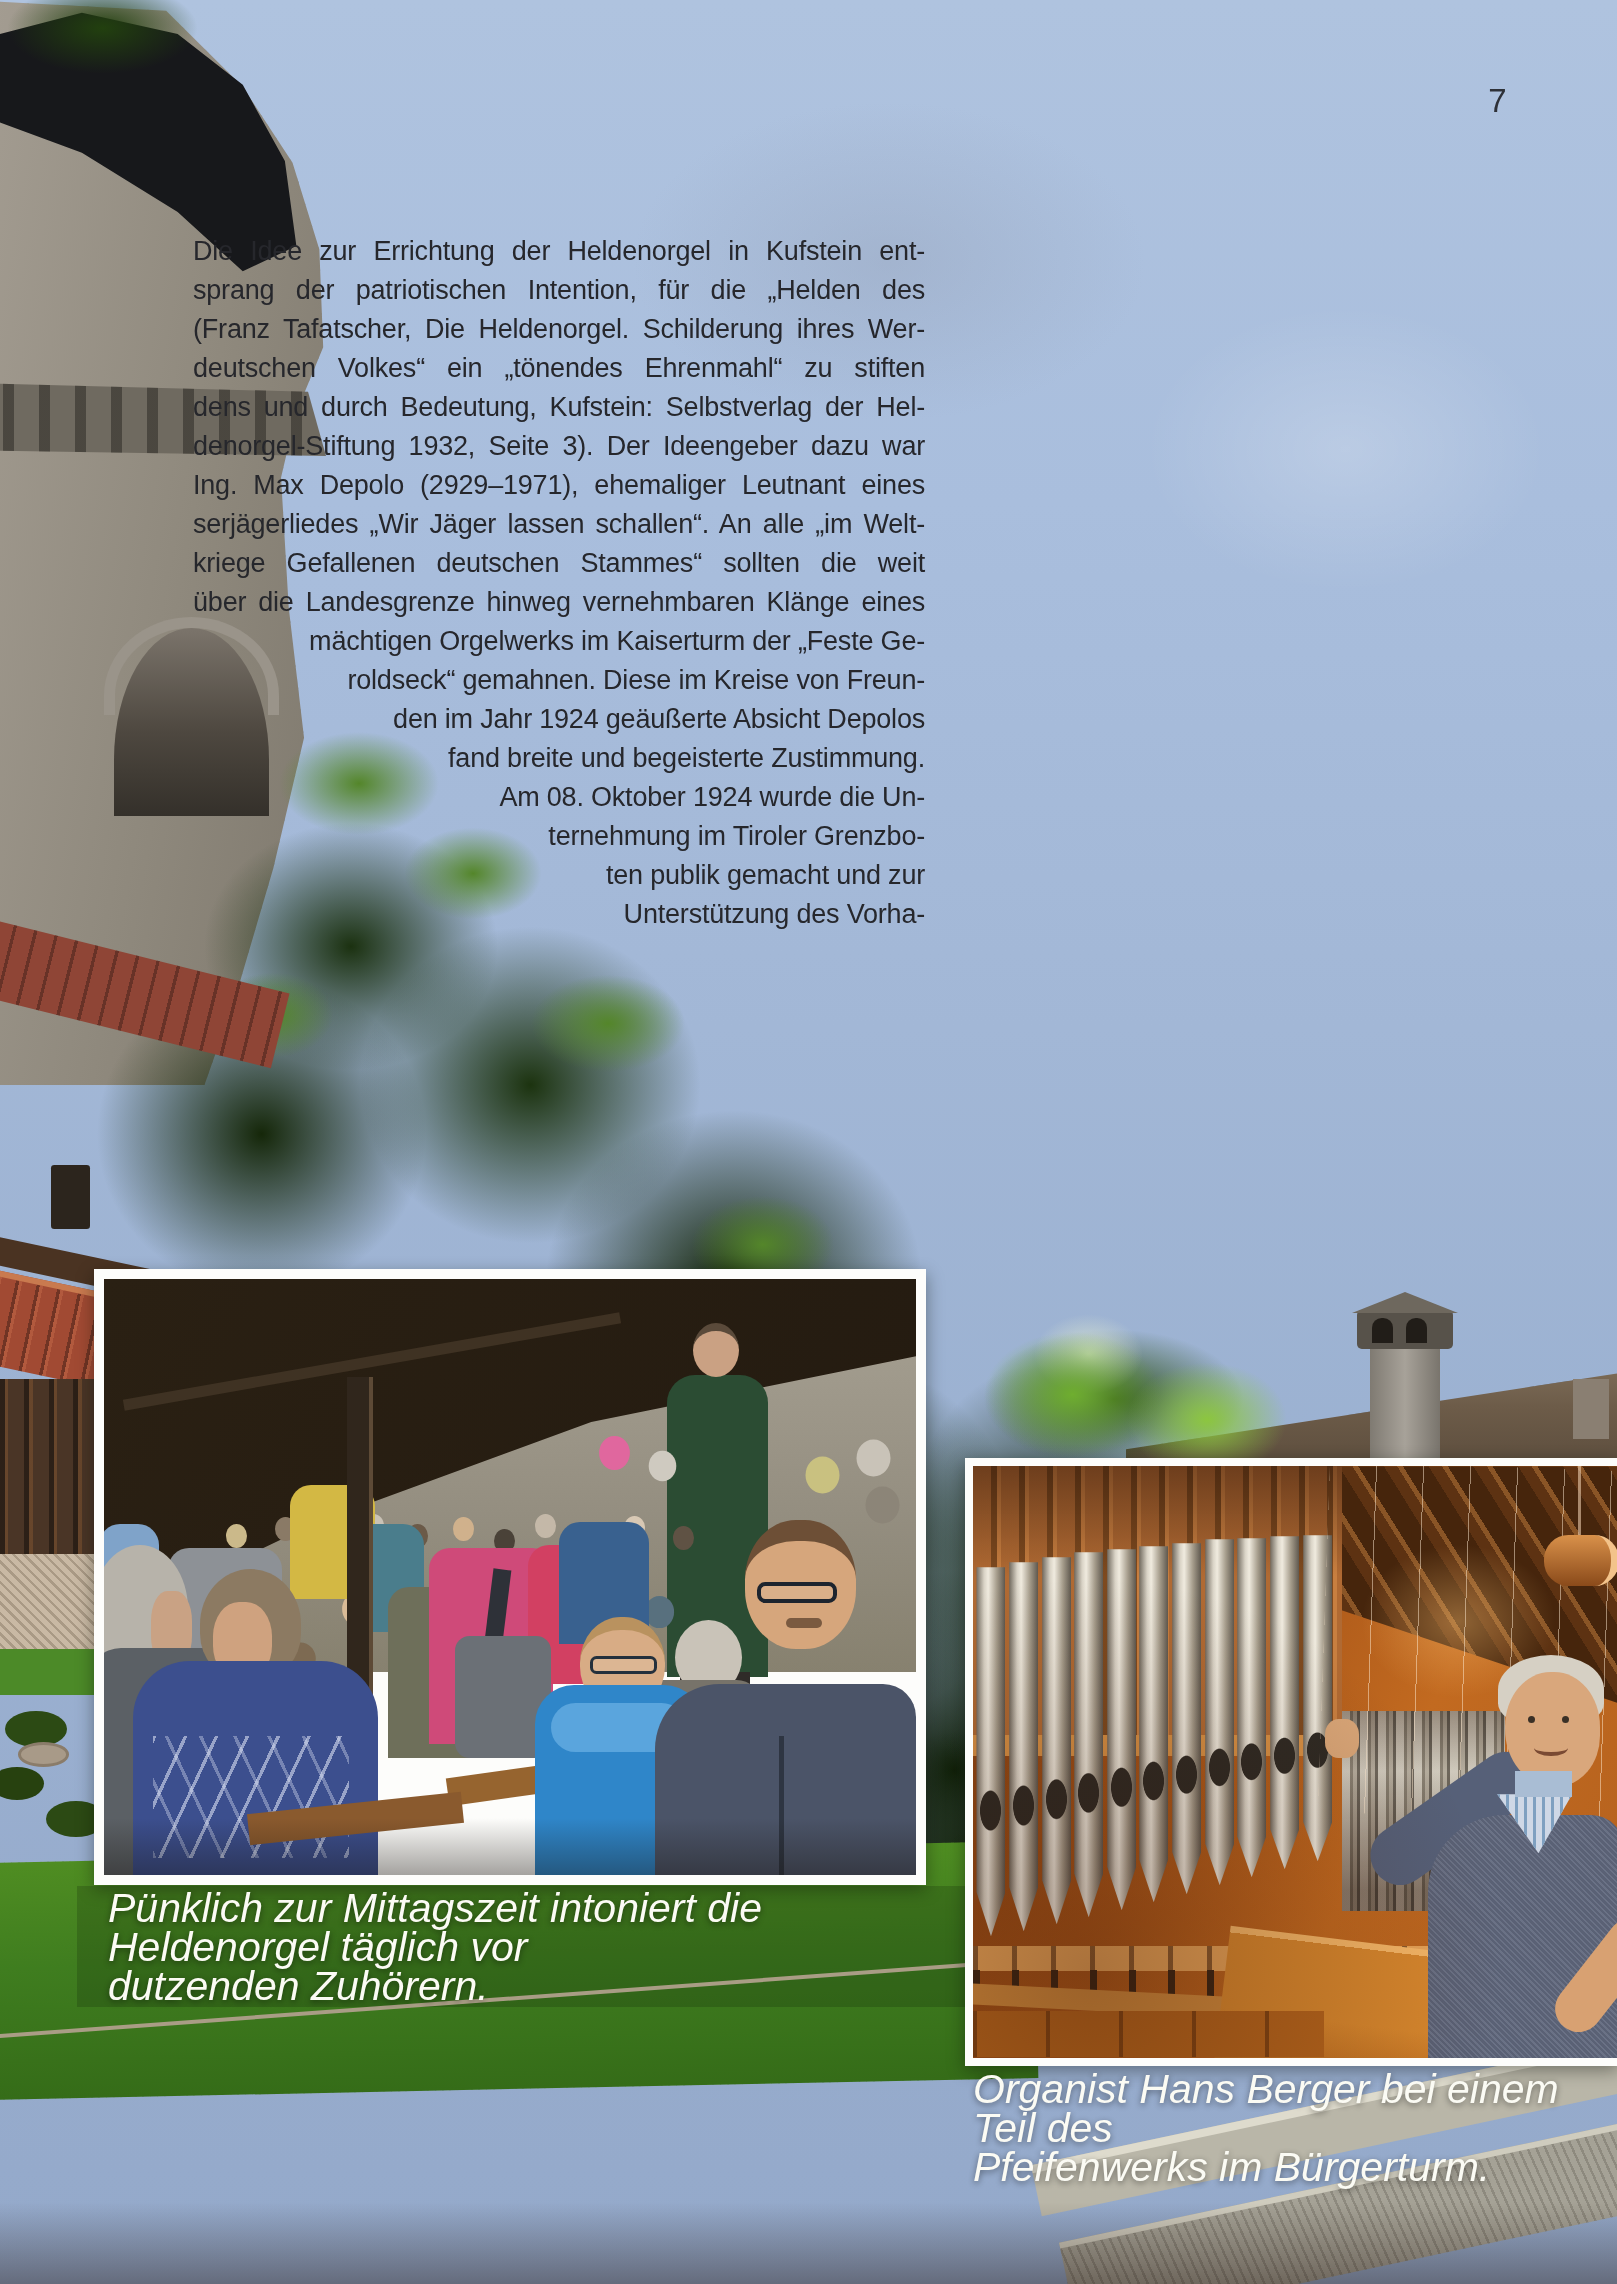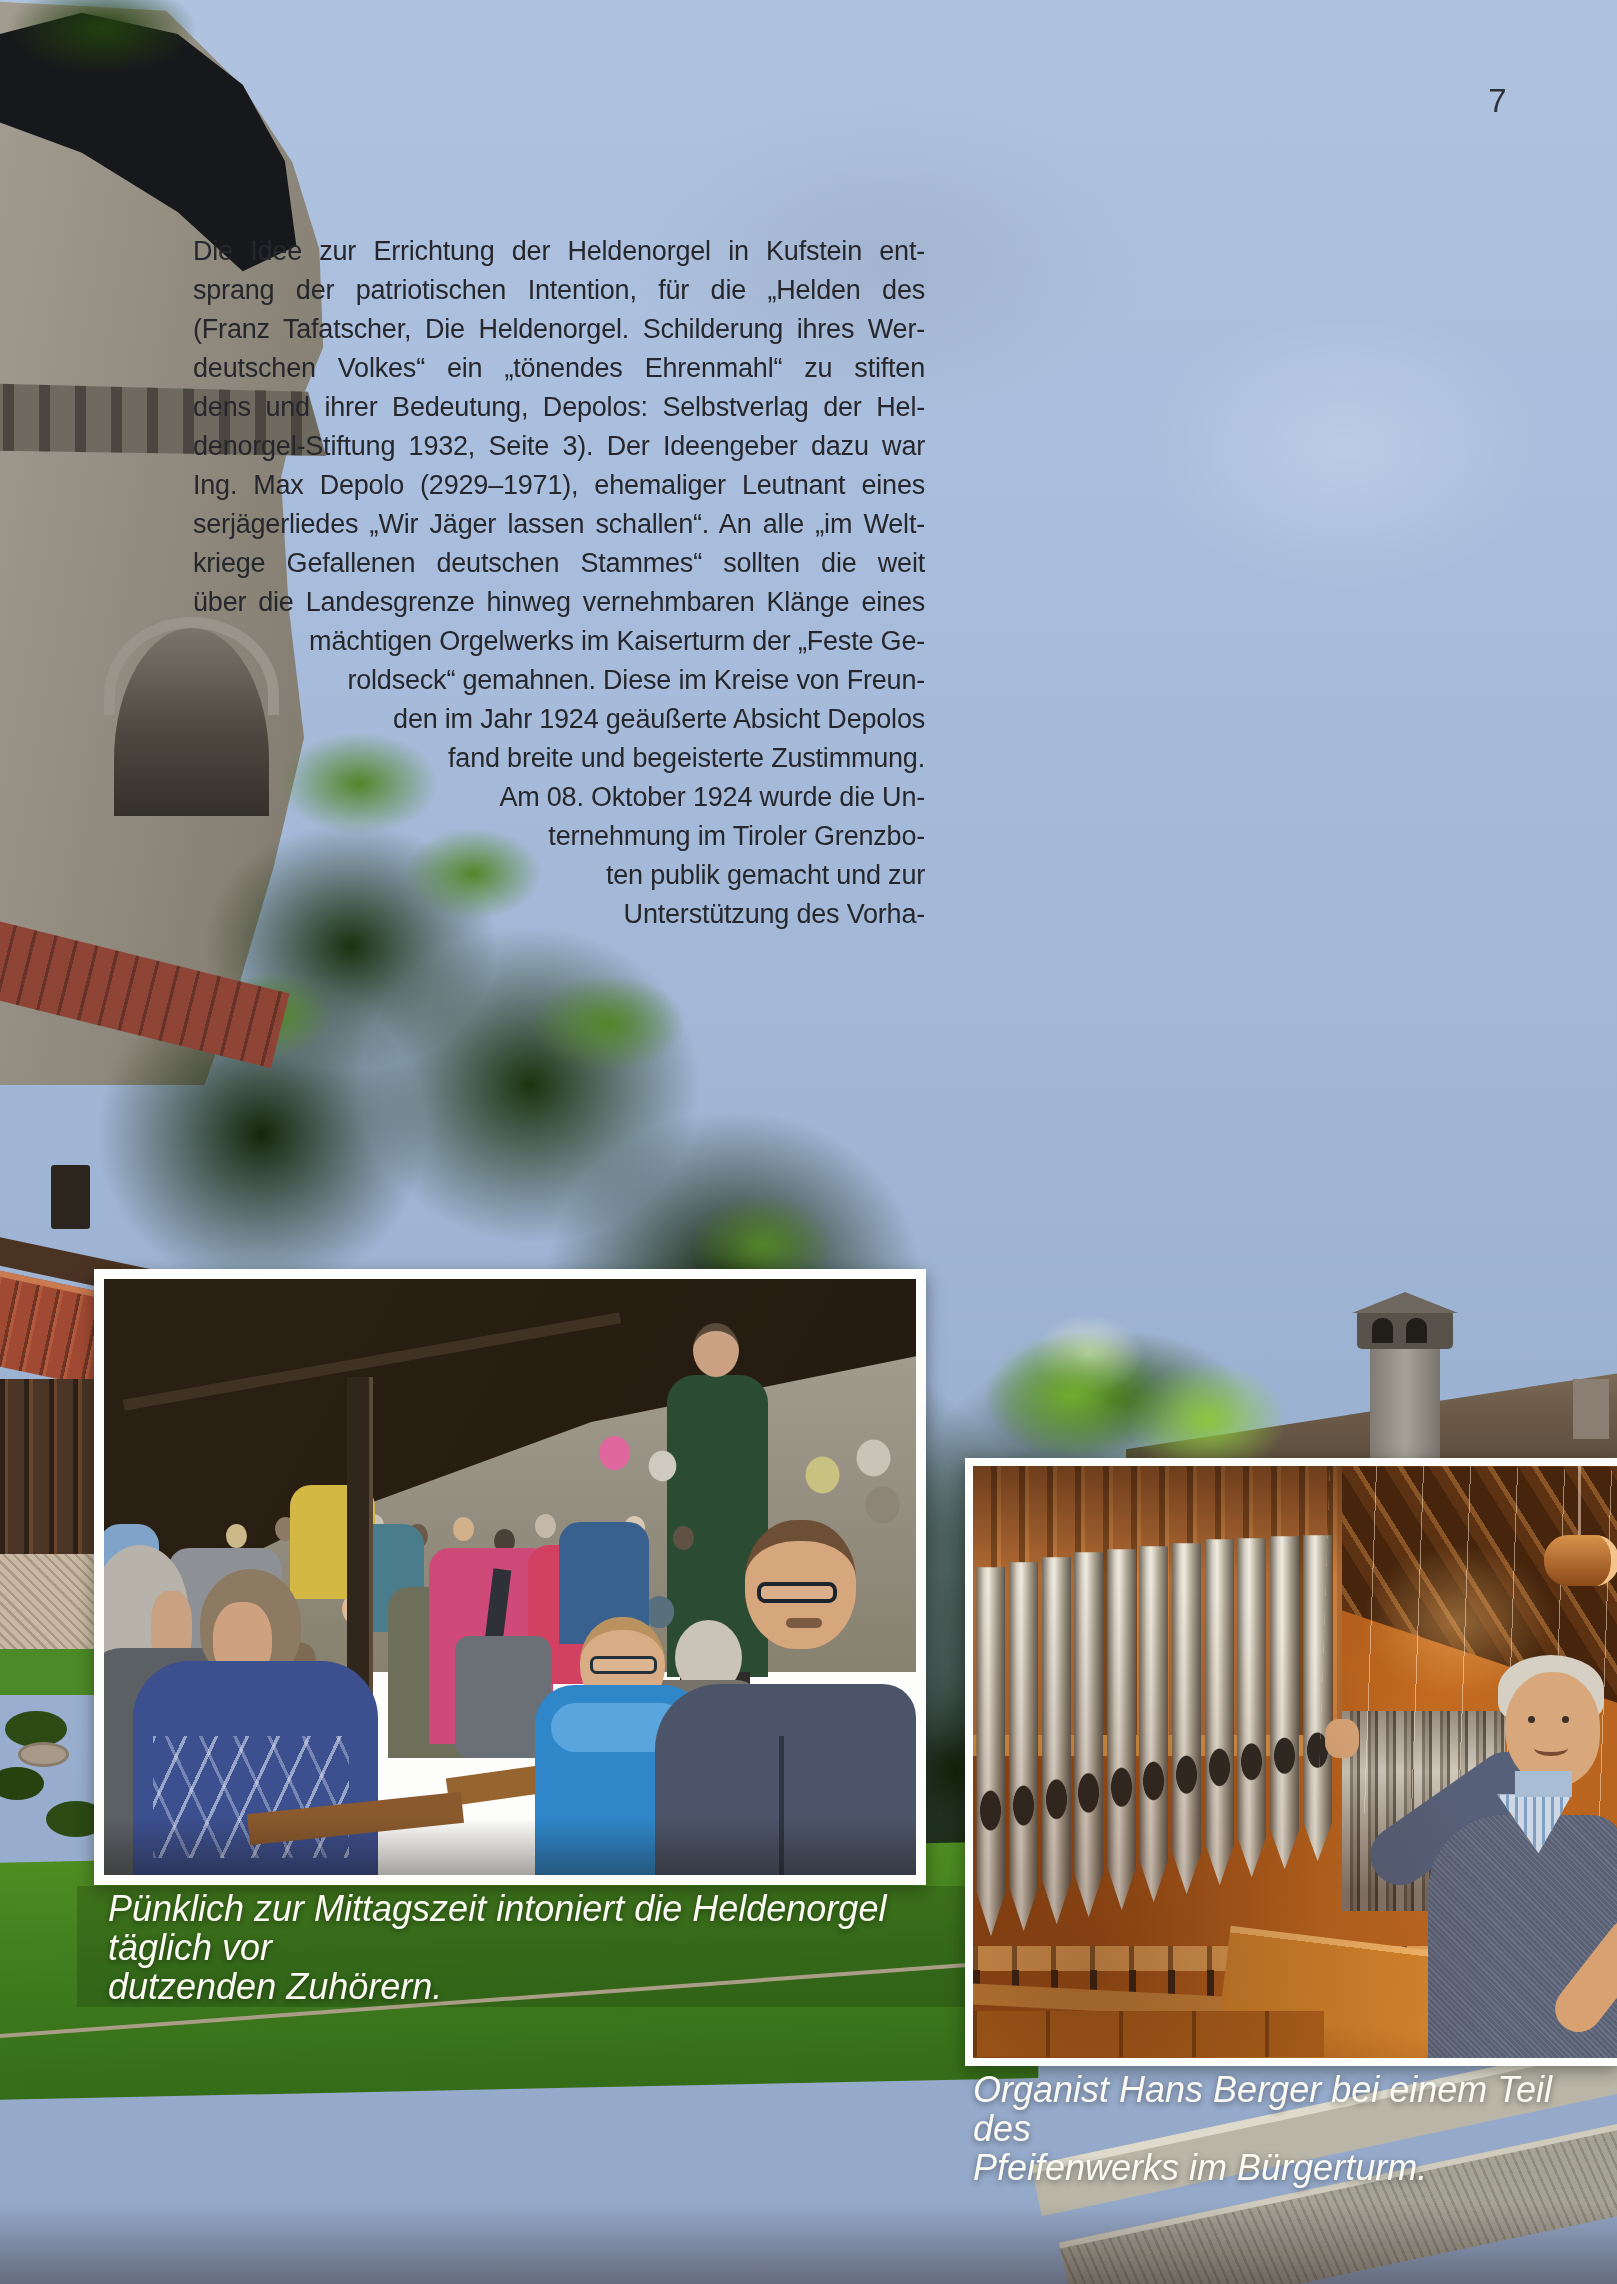--- a/index.html
+++ b/index.html
@@ -244,21 +244,21 @@
   .org-vig{inset:0;background:radial-gradient(ellipse at 18% 85%,rgba(55,20,5,.35),rgba(0,0,0,0) 55%);}
 
   
   .colL{left:193px;top:232px;width:732px;color:#26272c;font-size:27px;line-height:39px;letter-spacing:-0.2px;}
   .colL .seg-just div{text-align:justify;text-align-last:justify;}
   .colL .seg-right div{text-align:right;}
   .colR{left:968px;top:232px;width:548px;color:#26272c;font-size:27px;line-height:38px;letter-spacing:-0.2px;}
   .seg-just,.seg-right,.seg-plain{position:static;}
   .colL div,.colR div{position:static;white-space:nowrap;}
   .colL .seg-just div{white-space:normal;}
-  .caption{color:#fbfbf4;font-style:italic;font-size:36px;line-height:39px;
+  .caption{color:#fbfbf4;font-style:italic;font-size:41px;line-height:39px;
      text-shadow:0 1.6px 6.5px rgba(0,0,0,.45);}
   .capL{left:108px;top:1889px;width:865px;}
   .capR{left:973px;top:2070px;width:620px;}
   .caption div{position:static;}
   .pagenum{left:1473px;top:82px;width:49px;text-align:center;color:#2e3138;font-size:33px;}
 </style>
 </head>
 <body>
 
 <div class="page">
@@ -423,21 +423,21 @@
       <div>Organist Hans Berger bei einem Teil des</div>
       <div>Pfeifenwerks im Bürgerturm.</div>
     </div>
 
   <div class="colL">
     <div class="seg-just">
         <div>Die Idee zur Errichtung der Heldenorgel in Kufstein ent-</div>
         <div>sprang der patriotischen Intention, für die „Helden des</div>
         <div>(Franz Tafatscher, Die Heldenorgel. Schilderung ihres Wer-</div>
         <div>deutschen Volkes“ ein „tönendes Ehrenmahl“ zu stiften</div>
-        <div>dens und ihrer Bedeutung, Depolos: Selbstverlag der Hel-</div>
+        <div>dens und durch Bedeutung, Kufstein: Selbstverlag der Hel-</div>
         <div>denorgel-Stiftung 1932, Seite 3). Der Ideengeber dazu war</div>
         <div>Ing. Max Depolo (2929–1971), ehemaliger Leutnant eines</div>
         <div>serjägerliedes „Wir Jäger lassen schallen“. An alle „im Welt-</div>
         <div>kriege Gefallenen deutschen Stammes“ sollten die weit</div>
         <div>über die Landesgrenze hinweg vernehmbaren Klänge eines</div>
       </div>
     <div class="seg-right">
         <div>mächtigen Orgelwerks im Kaiserturm der „Feste Ge-</div>
         <div>roldseck“ gemahnen. Diese im Kreise von Freun-</div>
         <div>den im Jahr 1924 geäußerte Absicht Depolos</div>

